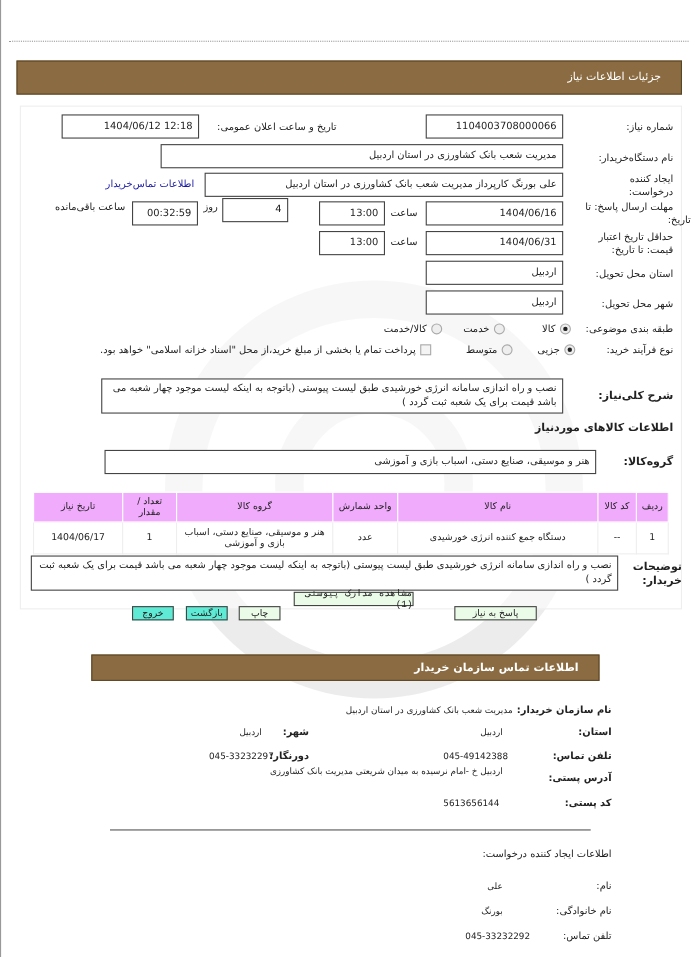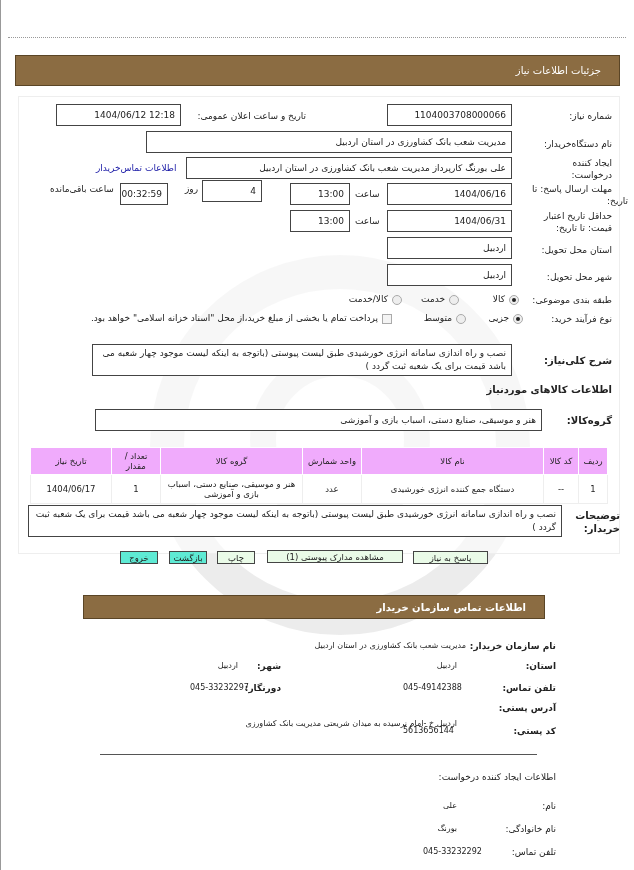--- a/index.html
+++ b/index.html
@@ -53,21 +53,21 @@
 <div class="box" style="left:186px;top:157px;width:326px;height:22px;">علی بورنگ کارپرداز مدیریت شعب بانک کشاورزی در استان اردبیل</div>
 <span class="lbl link" style="left:96px;top:163px;">اطلاعات تماس‌خریدار</span>
 
 <span class="lbl" style="right:22px;top:184px;">مهلت ارسال پاسخ: تا</span>
 <span class="lbl" style="right:6px;top:196px;margin-left:24px;">تاریخ:</span>
 <div class="box ltr" style="left:387px;top:183px;width:125px;height:22px;">1404/06/16</div>
 <span class="lbl" style="left:355px;top:189px;">ساعت</span>
 <div class="box ltr" style="left:290px;top:183px;width:60px;height:22px;">13:00</div>
 <div class="box ltr" style="left:202px;top:180px;width:60px;height:22px;">4</div>
 <span class="lbl" style="left:185px;top:184px;">روز</span>
-<div class="box ltr" style="left:120px;top:183px;width:48px;height:22px;">00:32:59</div>
+<div class="box ltr" style="left:120px;top:183px;width:60px;height:22px;">00:32:59</div>
 <span class="lbl" style="left:50px;top:184px;">ساعت باقی‌مانده</span>
 
 <span class="lbl" style="right:22px;top:211px;text-align:center;">حداقل تاریخ اعتبار</span>
 <span class="lbl" style="right:22px;top:223px;">قیمت: تا تاریخ:</span>
 <div class="box ltr" style="left:387px;top:210px;width:125px;height:22px;">1404/06/31</div>
 <span class="lbl" style="left:355px;top:216px;">ساعت</span>
 <div class="box ltr" style="left:290px;top:210px;width:60px;height:22px;">13:00</div>
 
 <span class="lbl" style="right:22px;top:245px;">استان محل تحویل:</span>
 <div class="box" style="left:387px;top:237px;width:125px;height:22px;">اردبیل</div>
@@ -120,21 +120,21 @@
   </tbody>
 </table>
 
 <span class="lbl bold" style="right:14px;top:510px;font-size:10px;">توضیحات</span>
 <span class="lbl bold" style="right:14px;top:523px;font-size:10px;">خریدار:</span>
 <div class="box" style="left:28px;top:505px;width:534px;height:32px;white-space:normal;align-items:flex-start;padding-top:2px;line-height:13px;">
   <span>نصب و راه اندازی سامانه انرژی خورشیدی طبق لیست پیوستی (باتوجه به اینکه لیست موجود چهار شعبه می باشد قیمت برای یک شعبه ثبت گردد )</span>
 </div>
 
 <div class="btn green" style="left:413px;top:551px;width:75px;">پاسخ به نیاز</div>
-<div class="btn green" style="left:267px;top:550px;width:136px;">مشاهده مدارک پیوستی (1)</div>
+<div class="btn green" style="left:267px;top:538px;width:109px;font-family:Liberation Mono, monospace;">مشاهده مدارک پیوستی (1)</div>
 <div class="btn green" style="left:217px;top:551px;width:38px;">چاپ</div>
 <div class="btn pink" style="left:169px;top:551px;width:38px;">بازگشت</div>
 <div class="btn pink" style="left:120px;top:551px;width:38px;">خروج</div>
 
 <div class="bar" style="left:83px;top:595px;width:462px;height:24px;font-weight:bold;">
   <span>اطلاعات تماس سازمان خریدار</span>
 </div>
 
 <span class="lbl bold" style="right:78px;top:641px;">نام سازمان خریدار:</span>
 <span class="lbl" style="right:168px;top:641px;font-size:8px;">مدیریت شعب بانک کشاورزی در استان اردبیل</span>
@@ -143,21 +143,21 @@
 <span class="lbl" style="right:177px;top:661px;font-size:8px;">اردبیل</span>
 <span class="lbl bold" style="right:353px;top:661px;">شهر:</span>
 <span class="lbl" style="right:396px;top:661px;font-size:8px;">اردبیل</span>
 
 <span class="lbl bold" style="right:78px;top:683px;">تلفن تماس:</span>
 <span class="lbl" style="left:403px;top:683px;font-size:8px;direction:ltr;">045-49142388</span>
 <span class="lbl bold" style="right:353px;top:683px;">دورنگار:</span>
 <span class="lbl" style="left:190px;top:683px;font-size:8px;direction:ltr;">045-33232297</span>
 
 <span class="lbl bold" style="right:78px;top:703px;">آدرس پستی:</span>
-<span class="lbl" style="right:177px;top:719px;font-size:8px;margin-left:36px;">اردبیل خ -امام نرسیده به میدان شریعتی مدیریت بانک کشاورزی</span>
+<span class="lbl" style="right:177px;top:697px;font-size:8px;margin-left:36px;">اردبیل خ -امام نرسیده به میدان شریعتی مدیریت بانک کشاورزی</span>
 
 <span class="lbl bold" style="right:78px;top:726px;">کد پستی:</span>
 <span class="lbl" style="left:403px;top:726px;font-size:8px;direction:ltr;">5613656144</span>
 
 <div class="hr"></div>
 
 <span class="lbl" style="right:78px;top:772px;">اطلاعات ایجاد کننده درخواست:</span>
 <span class="lbl" style="right:78px;top:801px;">نام:</span>
 <span class="lbl" style="right:177px;top:801px;font-size:8px;">علی</span>
 <span class="lbl" style="right:78px;top:824px;">نام خانوادگی:</span>

